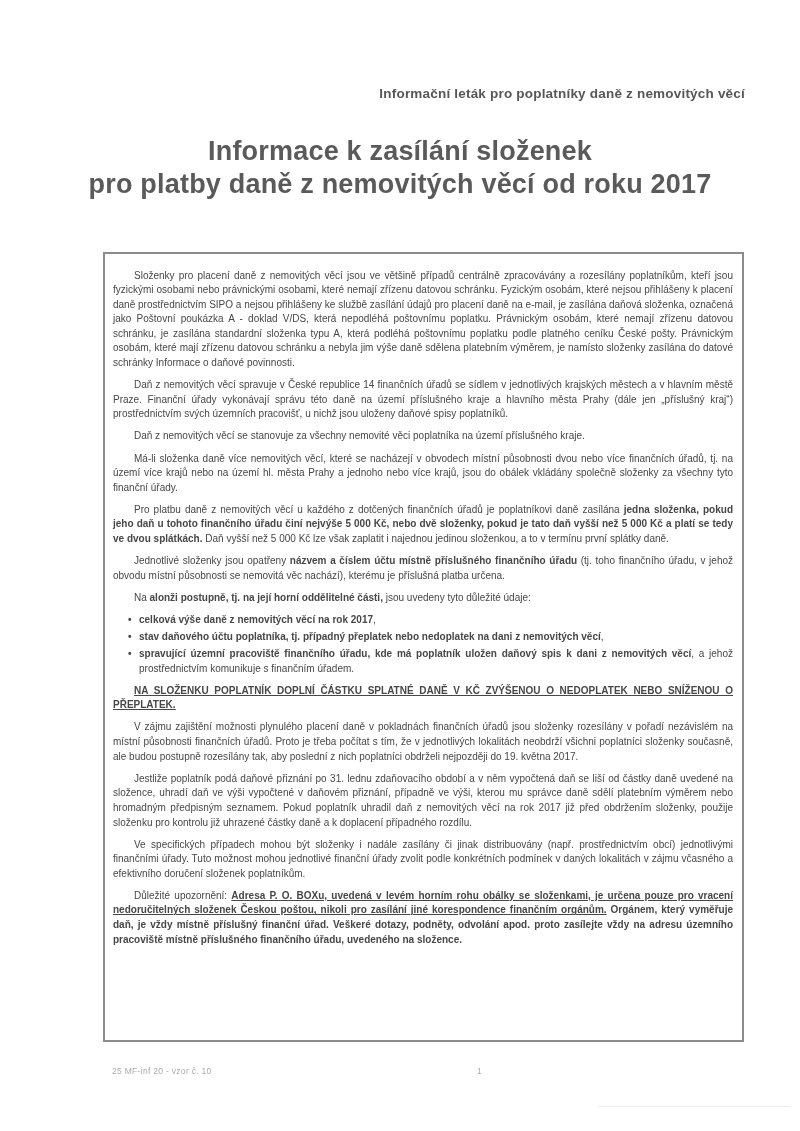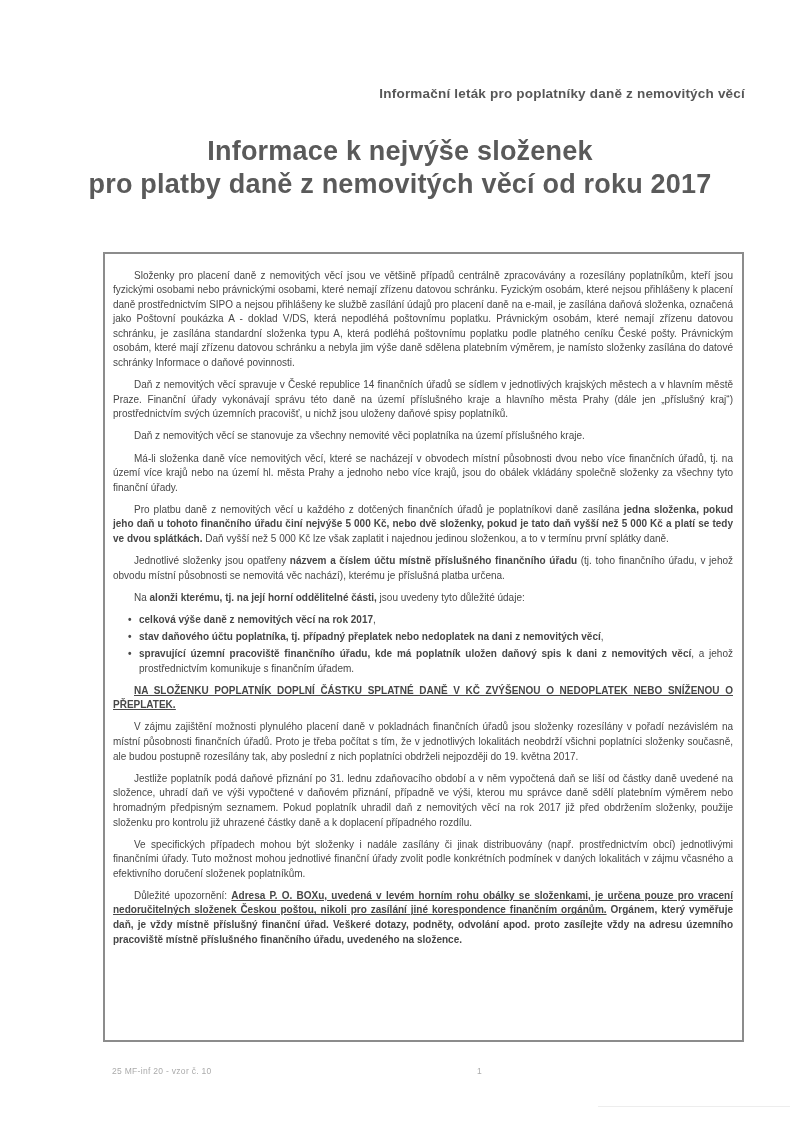--- a/index.html
+++ b/index.html
@@ -50,32 +50,32 @@
     position:absolute;left:598px;top:1106px;width:192px;height:1px;
     background:#ededed;
   }
 </style>
 </head>
 <body>
 
 <div class="header-note">Informační leták pro poplatníky daně z nemovitých věcí</div>
 
 <div class="doc-title">
-  <div>Informace k nejvýše složenek</div>
+  <div>Informace k zasílání složenek</div>
   <div>pro platby daně z nemovitých věcí od roku 2017</div>
 </div>
 
 <div class="content-box">
     <p class="para">Složenky pro placení daně z nemovitých věcí jsou ve většině případů centrálně zpracovávány a rozesílány poplatníkům, kteří jsou fyzickými osobami nebo právnickými osobami, které nemají zřízenu datovou schránku. Fyzickým osobám, které nejsou přihlášeny k placení daně prostřednictvím SIPO a nejsou přihlášeny ke službě zasílání údajů pro placení daně na e-mail, je zasílána daňová složenka, označená jako Poštovní poukázka A - doklad V/DS, která nepodléhá poštovnímu poplatku. Právnickým osobám, které nemají zřízenu datovou schránku, je zasílána standardní složenka typu A, která podléhá poštovnímu poplatku podle platného ceníku České pošty. Právnickým osobám, které mají zřízenu datovou schránku a nebyla jim výše daně sdělena platebním výměrem, je namísto složenky zasílána do datové schránky Informace o daňové povinnosti.</p>
     <p class="para">Daň z nemovitých věcí spravuje v České republice 14 finančních úřadů se sídlem v jednotlivých krajských městech a v hlavním městě Praze. Finanční úřady vykonávají správu této daně na území příslušného kraje a hlavního města Prahy (dále jen „příslušný kraj“) prostřednictvím svých územních pracovišť, u nichž jsou uloženy daňové spisy poplatníků.</p>
     <p class="para">Daň z nemovitých věcí se stanovuje za všechny nemovité věci poplatníka na území příslušného kraje.</p>
     <p class="para">Má-li složenka daně více nemovitých věcí, které se nacházejí v obvodech místní působnosti dvou nebo více finančních úřadů, tj. na území více krajů nebo na území hl. města Prahy a jednoho nebo více krajů, jsou do obálek vkládány společně složenky za všechny tyto finanční úřady.</p>
     <p class="para">Pro platbu daně z nemovitých věcí u každého z dotčených finančních úřadů je poplatníkovi daně zasílána <span class="b">jedna složenka, pokud jeho daň u tohoto finančního úřadu činí nejvýše 5 000 Kč, nebo dvě složenky, pokud je tato daň vyšší než 5 000 Kč a platí se tedy ve dvou splátkách.</span> Daň vyšší než 5 000 Kč lze však zaplatit i najednou jedinou složenkou, a to v termínu první splátky daně.</p>
     <p class="para">Jednotlivé složenky jsou opatřeny <span class="b">názvem a číslem účtu místně příslušného finančního úřadu</span> (tj. toho finančního úřadu, v jehož obvodu místní působnosti se nemovitá věc nachází), kterému je příslušná platba určena.</p>
-    <p class="para">Na <span class="b">alonži kterému, tj. na její horní oddělitelné části,</span> jsou uvedeny tyto důležité údaje:</p>
+    <p class="para">Na <span class="b">alonži postupně, tj. na její horní oddělitelné části,</span> jsou uvedeny tyto důležité údaje:</p>
     <ul class="bullets">
       <li><span class="b">celková výše daně z nemovitých věcí na rok 2017</span>,</li>
       <li><span class="b">stav daňového účtu poplatníka, tj. případný přeplatek nebo nedoplatek na dani z nemovitých věcí</span>,</li>
       <li><span class="b">spravující územní pracoviště finančního úřadu, kde má poplatník uložen daňový spis k dani z nemovitých věcí</span>, a jehož prostřednictvím komunikuje s finančním úřadem.</li>
     </ul>
     <p class="heading"><span class="b u">NA SLOŽENKU POPLATNÍK DOPLNÍ ČÁSTKU SPLATNÉ DANĚ V KČ ZVÝŠENOU O NEDOPLATEK NEBO SNÍŽENOU O PŘEPLATEK.</span></p>
     <p class="para">V zájmu zajištění možnosti plynulého placení daně v pokladnách finančních úřadů jsou složenky rozesílány v pořadí nezávislém na místní působnosti finančních úřadů. Proto je třeba počítat s tím, že v jednotlivých lokalitách neobdrží všichni poplatníci složenky současně, ale budou postupně rozesílány tak, aby poslední z nich poplatníci obdrželi nejpozději do 19. května 2017.</p>
     <p class="para">Jestliže poplatník podá daňové přiznání po 31. lednu zdaňovacího období a v něm vypočtená daň se liší od částky daně uvedené na složence, uhradí daň ve výši vypočtené v daňovém přiznání, případně ve výši, kterou mu správce daně sdělí platebním výměrem nebo hromadným předpisným seznamem. Pokud poplatník uhradil daň z nemovitých věcí na rok 2017 již před obdržením složenky, použije složenku pro kontrolu již uhrazené částky daně a k doplacení případného rozdílu.</p>
     <p class="para">Ve specifických případech mohou být složenky i nadále zasílány či jinak distribuovány (např. prostřednictvím obcí) jednotlivými finančními úřady. Tuto možnost mohou jednotlivé finanční úřady zvolit podle konkrétních podmínek v daných lokalitách v zájmu včasného a efektivního doručení složenek poplatníkům.</p>
     <p class="para">Důležité upozornění: <span class="b u">Adresa P. O. BOXu, uvedená v levém horním rohu obálky se složenkami, je určena pouze pro vracení nedoručitelných složenek Českou poštou, nikoli pro zasílání jiné korespondence finančním orgánům.</span><span class="b"> Orgánem, který vyměřuje daň, je vždy místně příslušný finanční úřad. Veškeré dotazy, podněty, odvolání apod. proto zasílejte vždy na adresu územního pracoviště místně příslušného finančního úřadu, uvedeného na složence.</span></p>

